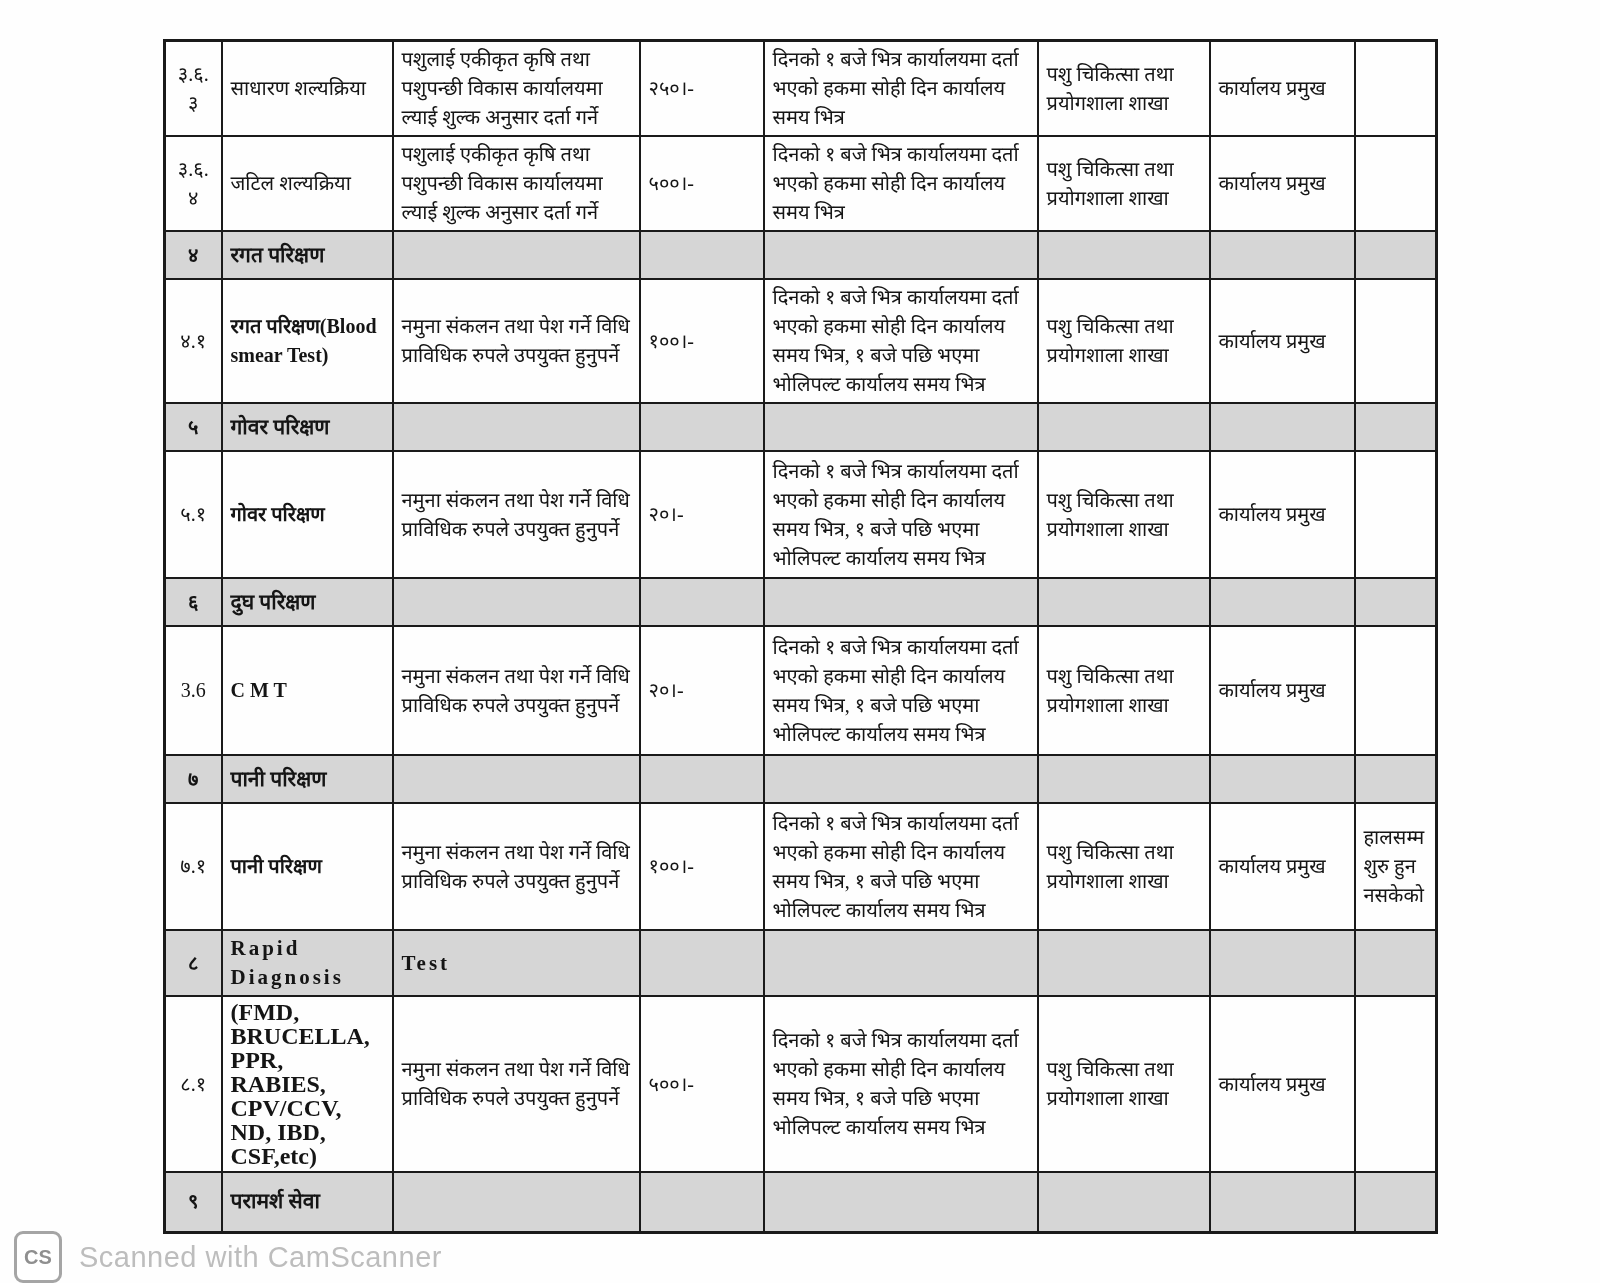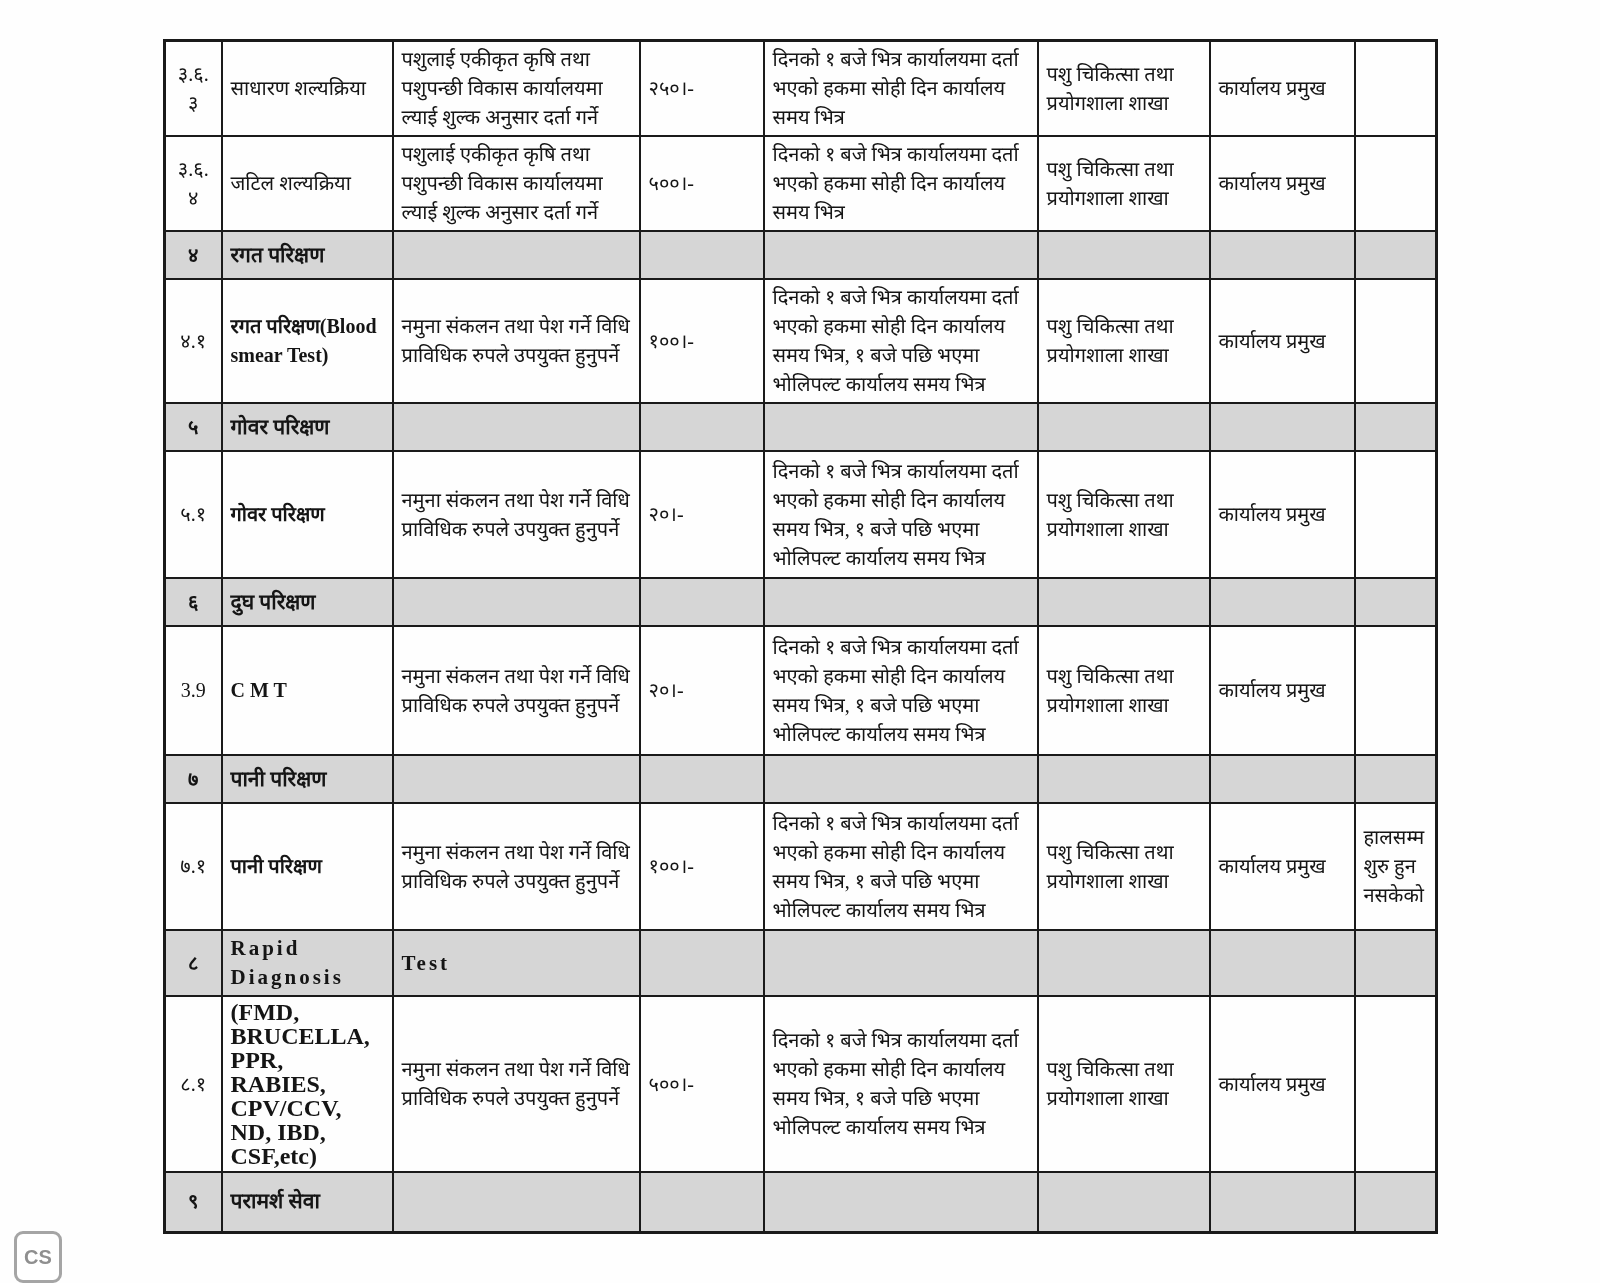--- a/index.html
+++ b/index.html
@@ -149,21 +149,21 @@
       <td class="title">दुघ परिक्षण</td>
       <td></td>
       <td></td>
       <td></td>
       <td></td>
       <td></td>
       <td></td>
     </tr>
 
     <tr style="height:129px">
-      <td class="sn">3.9</td>
+      <td class="sn">3.6</td>
       <td class="svc b">C M T</td>
       <td class="proc">नमुना संकलन तथा पेश गर्ने विधि प्राविधिक रुपले उपयुक्त हुनुपर्ने</td>
       <td class="fee">२०।-</td>
       <td class="time">दिनको १ बजे भित्र कार्यालयमा दर्ता भएको हकमा सोही दिन कार्यालय समय भित्र, १ बजे पछि भएमा भोलिपल्ट कार्यालय समय भित्र</td>
       <td class="sec">पशु चिकित्सा तथा प्रयोगशाला शाखा</td>
       <td class="off">कार्यालय प्रमुख</td>
       <td class="rem"></td>
     </tr>
 
     <tr class="section" style="height:48px">
@@ -222,15 +222,16 @@
     </tr>
 
   </tbody>
     </table>
 
   <div class="watermark">
     <div class="cs-logo">
       <div class="cs-top">CS</div>
       <div class="cs-bottom"></div>
     </div>
+    <div class="wm-text">Scanned with CamScanner</div>
   </div>
 
 </div>
 
 </body></html>

